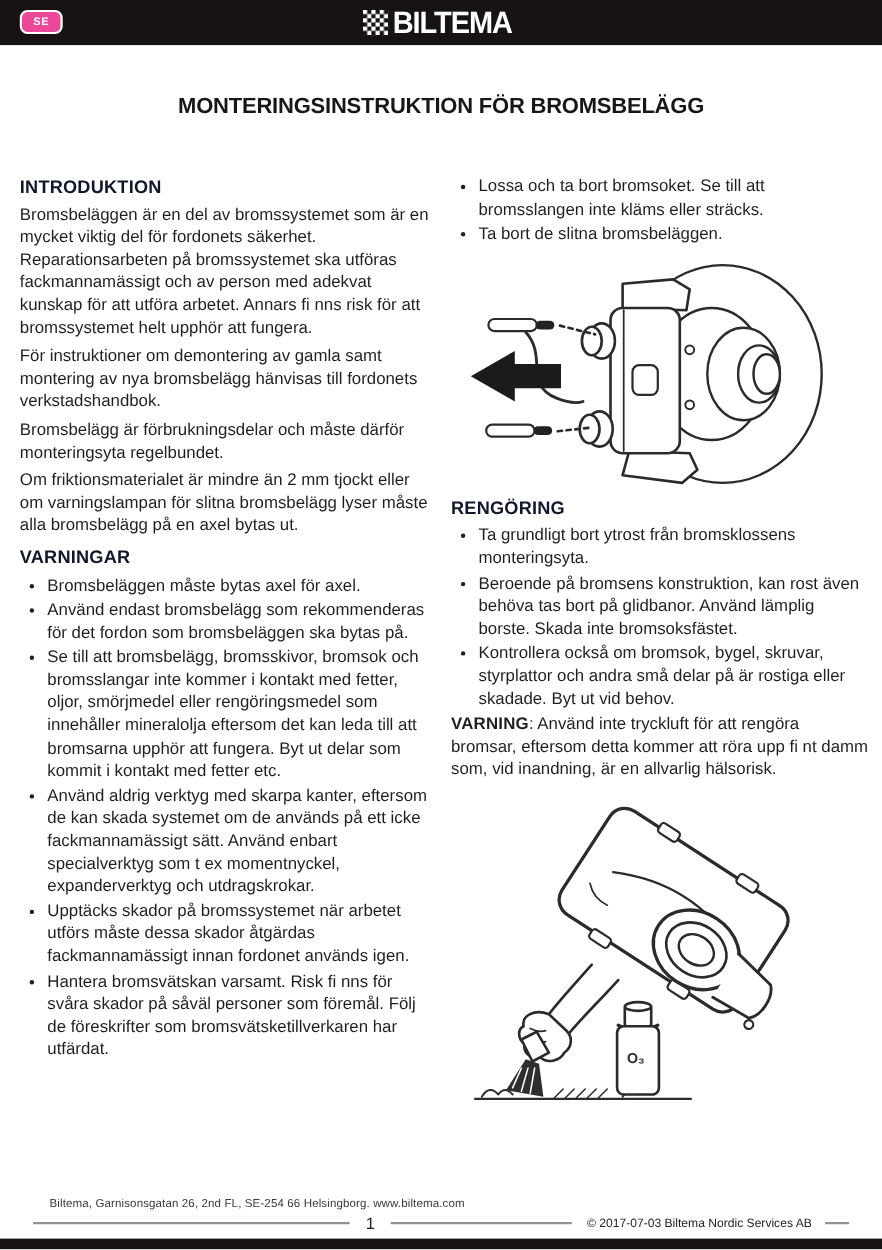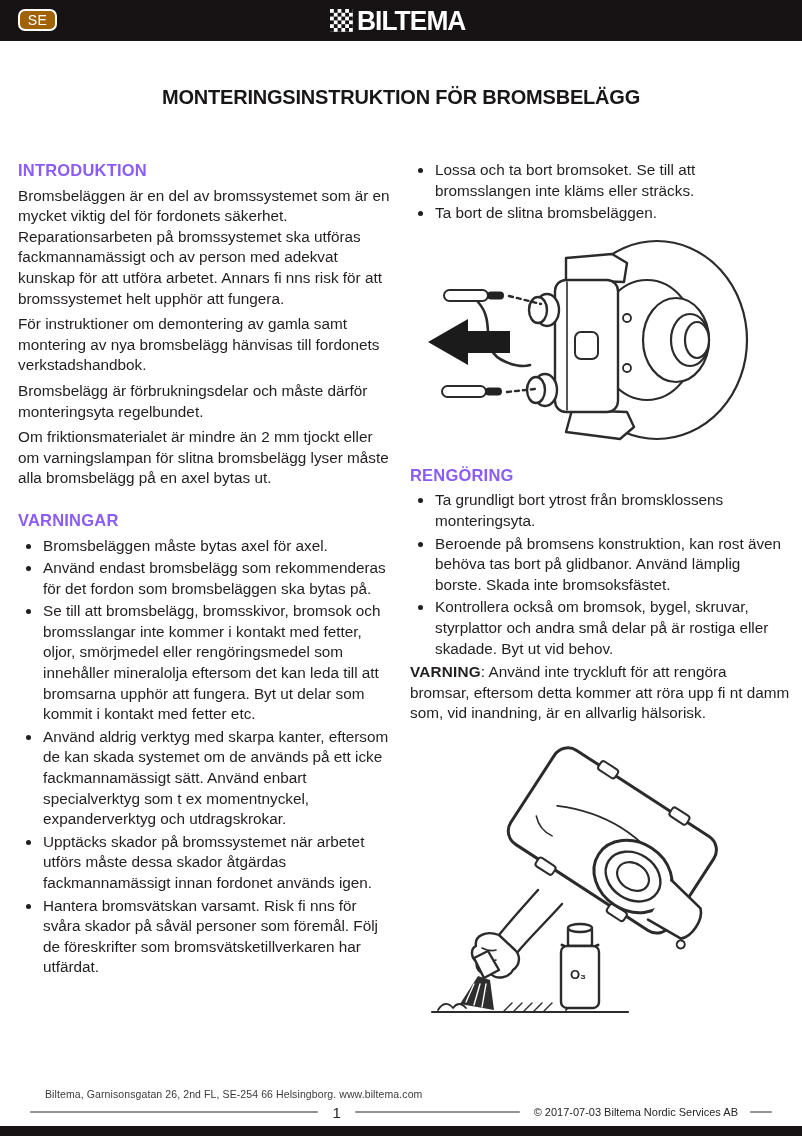--- a/index.html
+++ b/index.html
@@ -5,42 +5,42 @@
   html,body { margin:0; padding:0; background:#e9e9e9; }
   .page {
     position:relative; width:802px; height:1136px; margin:0 auto;
     background:#ffffff; overflow:hidden;
     font-family:"Liberation Sans", sans-serif; color:#221e1f;
   }
   
   .topbar { position:absolute; top:0; left:0; width:802px; height:41px; background:#171314; }
   .se-badge {
     position:absolute; left:18px; top:9px; width:39px; height:22px; box-sizing:border-box;
-    border:2px solid #ffffff; border-radius:7px; background:#a16207;
-    color:#ffffff; font-weight:normal; font-size:14px; letter-spacing:.5px;
+    border:2px solid #ffffff; border-radius:7px; background:#ec4899;
+    color:#ffffff; font-weight:bold; font-size:10px; letter-spacing:.5px;
     display:flex; align-items:center; justify-content:center;
   }
   .logo { position:absolute; left:0; top:0; width:100%; height:41px;
     display:flex; align-items:center; justify-content:center; gap:4px; }
   .logo-text { color:#fff; font-weight:bold; font-size:28px; letter-spacing:-1px;
     transform:scaleX(0.94); transform-origin:left center; }
   
   .doc-title {
     position:absolute; top:86px; left:0; width:100%; text-align:center;
     font-size:20px; font-weight:bold; letter-spacing:-0.2px; color:#191617;
   }
   
   .col { position:absolute; top:160px; font-size:15.3px; line-height:20.6px; }
   .col-left  { left:18px;  width:375px; }
   .col-right { left:410px; width:380px; }
   .section-heading {
-    font-size:16.5px; font-weight:bold; letter-spacing:.2px; color:#8b5cf6;
+    font-size:16.5px; font-weight:bold; letter-spacing:.2px; color:#0f172a;
     margin:0 0 5px 0;
   }
-  .mt { margin-top:21px; }
+  .mt { margin-top:8px; }
   .col p { margin:0 0 5px 0; }
   .col ul { margin:0 0 3px 0; padding-left:24px; }
   .col li { margin:0 0 2px 0; padding-left:1px; }
   .warn-para b { letter-spacing:.2px; }
   
   .illu { display:block; }
   .illu1 { margin:8px 0 4px 4px; }
   .illu2 { margin:8px 0 0 6px; }
   svg.lineart { stroke:#2b2b2b; fill:none; stroke-linecap:round; stroke-linejoin:round; }
   

